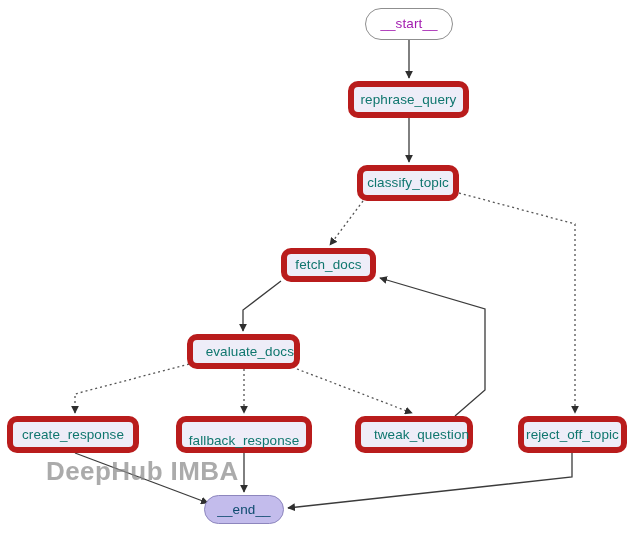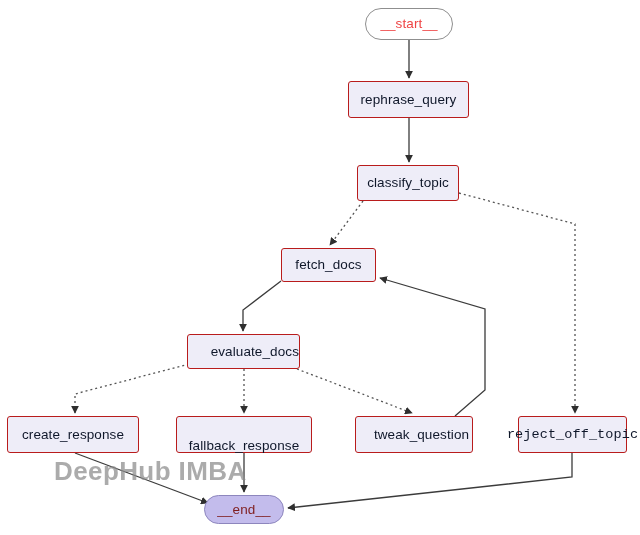--- a/index.html
+++ b/index.html
@@ -27,58 +27,57 @@
     width: 640px;
     height: 535px;
   }
   .node {
     position: absolute;
     box-sizing: border-box;
     display: flex;
     align-items: center;
     justify-content: center;
     background: #eeedf8;
-    border: 1px solid #b91c1c;
-    border-radius: 3px;
-    color: #0f172a;
+    border: 6px solid #b91c1c;
+    border-radius: 10px;
+    color: #0f766e;
     font-size: 13.5px;
     font-family: "Liberation Sans", sans-serif;
     letter-spacing: 0.1px;
     white-space: nowrap;
     z-index: 3;
   }
   .node.terminal-start {
     background: #ffffff;
     border: 1px solid #8f8f8f;
     border-radius: 22px;
-    color: #ef4444;
+    color: #a21caf;
   }
   .node.terminal-end {
     background: #c3bcec;
     border: 1px solid #8d86bd;
     border-radius: 22px;
-    color: #7f1d1d;
+    color: #0c4a6e;
   }
   .node-label {
     pointer-events: none;
     line-height: 1;
   }
   #watermark {
     position: absolute;
     left: 46px;
     top: 456px;
     font-family: "Liberation Sans", sans-serif;
     font-size: 26px;
     font-weight: bold;
     color: #8c8c8c;
     opacity: 0.72;
     letter-spacing: 0.4px;
     z-index: 2;
     user-select: none;
-    margin-left: 8px;
   }
 </style>
 </head>
 <body>
 
 <div id="graph-canvas">
 
   <svg id="edge-layer" viewBox="0 0 640 535" width="640" height="535" xmlns="http://www.w3.org/2000/svg">
     <defs>
       <marker id="arrow-solid" viewBox="0 0 10 10" refX="9" refY="5" markerWidth="6" markerHeight="6" orient="auto-start-reverse">
@@ -139,21 +138,21 @@
   </div>
 
   <div class="node" style="left:176px; top:416px; width:136px; height:37px;align-items:flex-end;">
     <span class="node-label">fallback_response</span>
   </div>
 
   <div class="node" style="left:355px; top:416px; width:118px; height:37px;padding-left:15px;">
     <span class="node-label">tweak_question</span>
   </div>
 
-  <div class="node" style="left:518px; top:416px; width:109px; height:37px;font-family:Liberation Mono, monospace;">
+  <div class="node" style="left:518px; top:416px; width:109px; height:37px;">
     <span class="node-label">reject_off_topic</span>
   </div>
 
   <div class="node terminal-end" style="left:204px; top:495px; width:80px; height:29px;">
     <span class="node-label">__end__</span>
   </div>
 
   <div id="watermark">DeepHub IMBA</div>
 
 </div>

